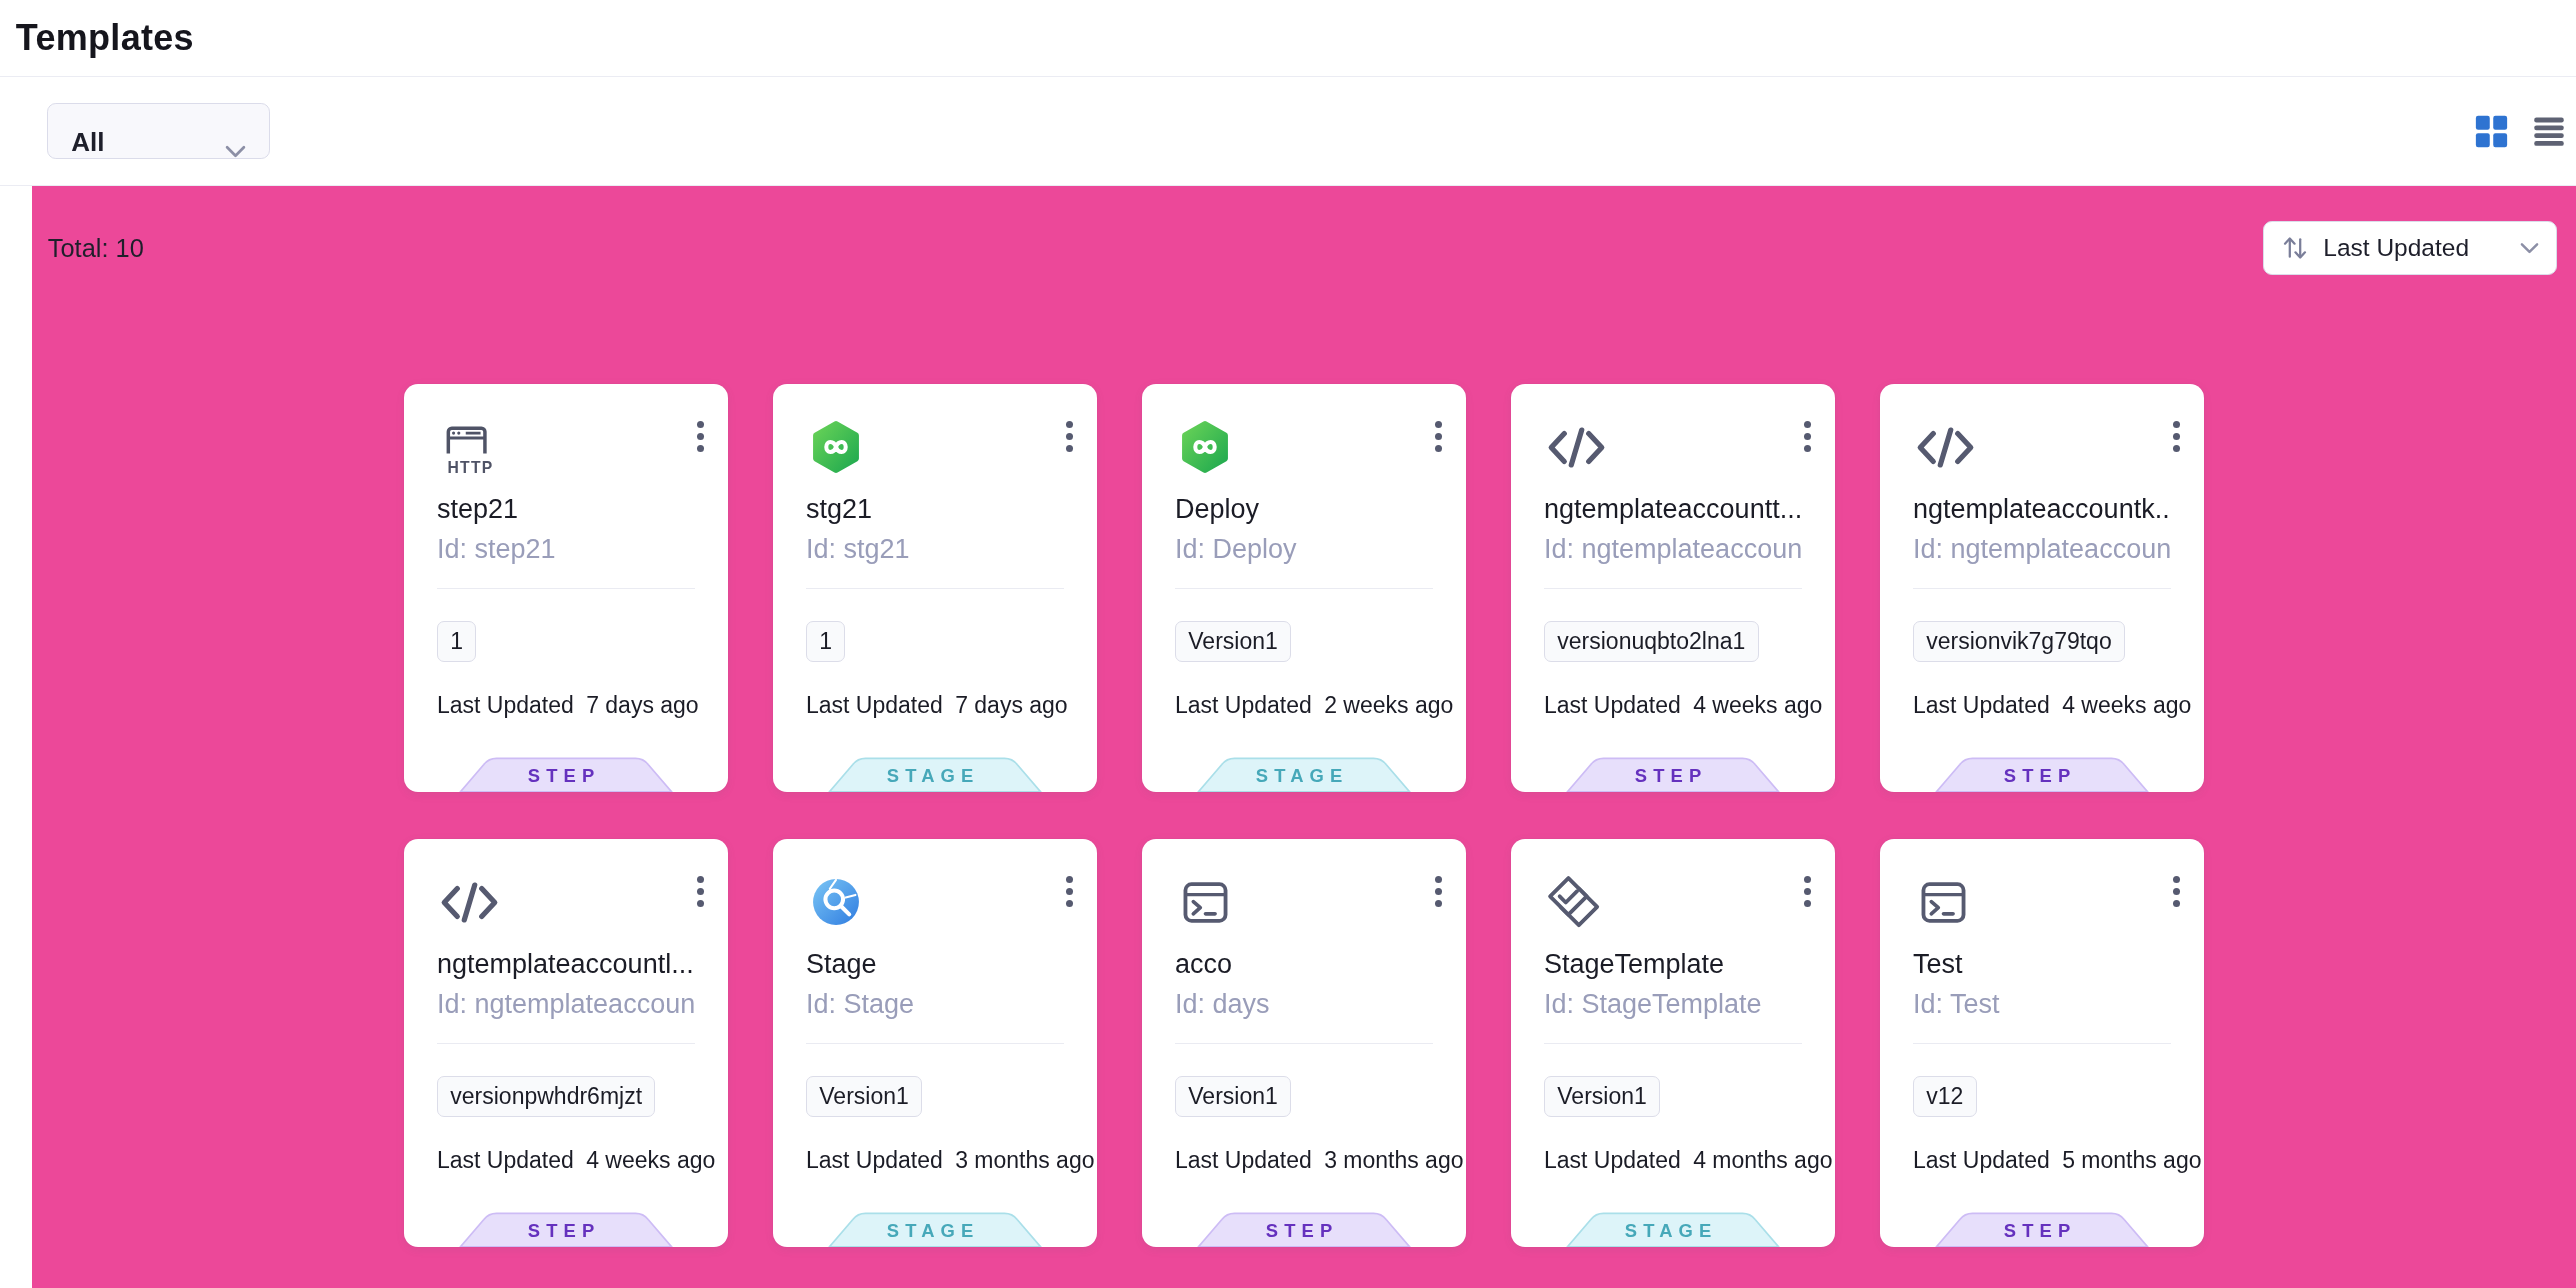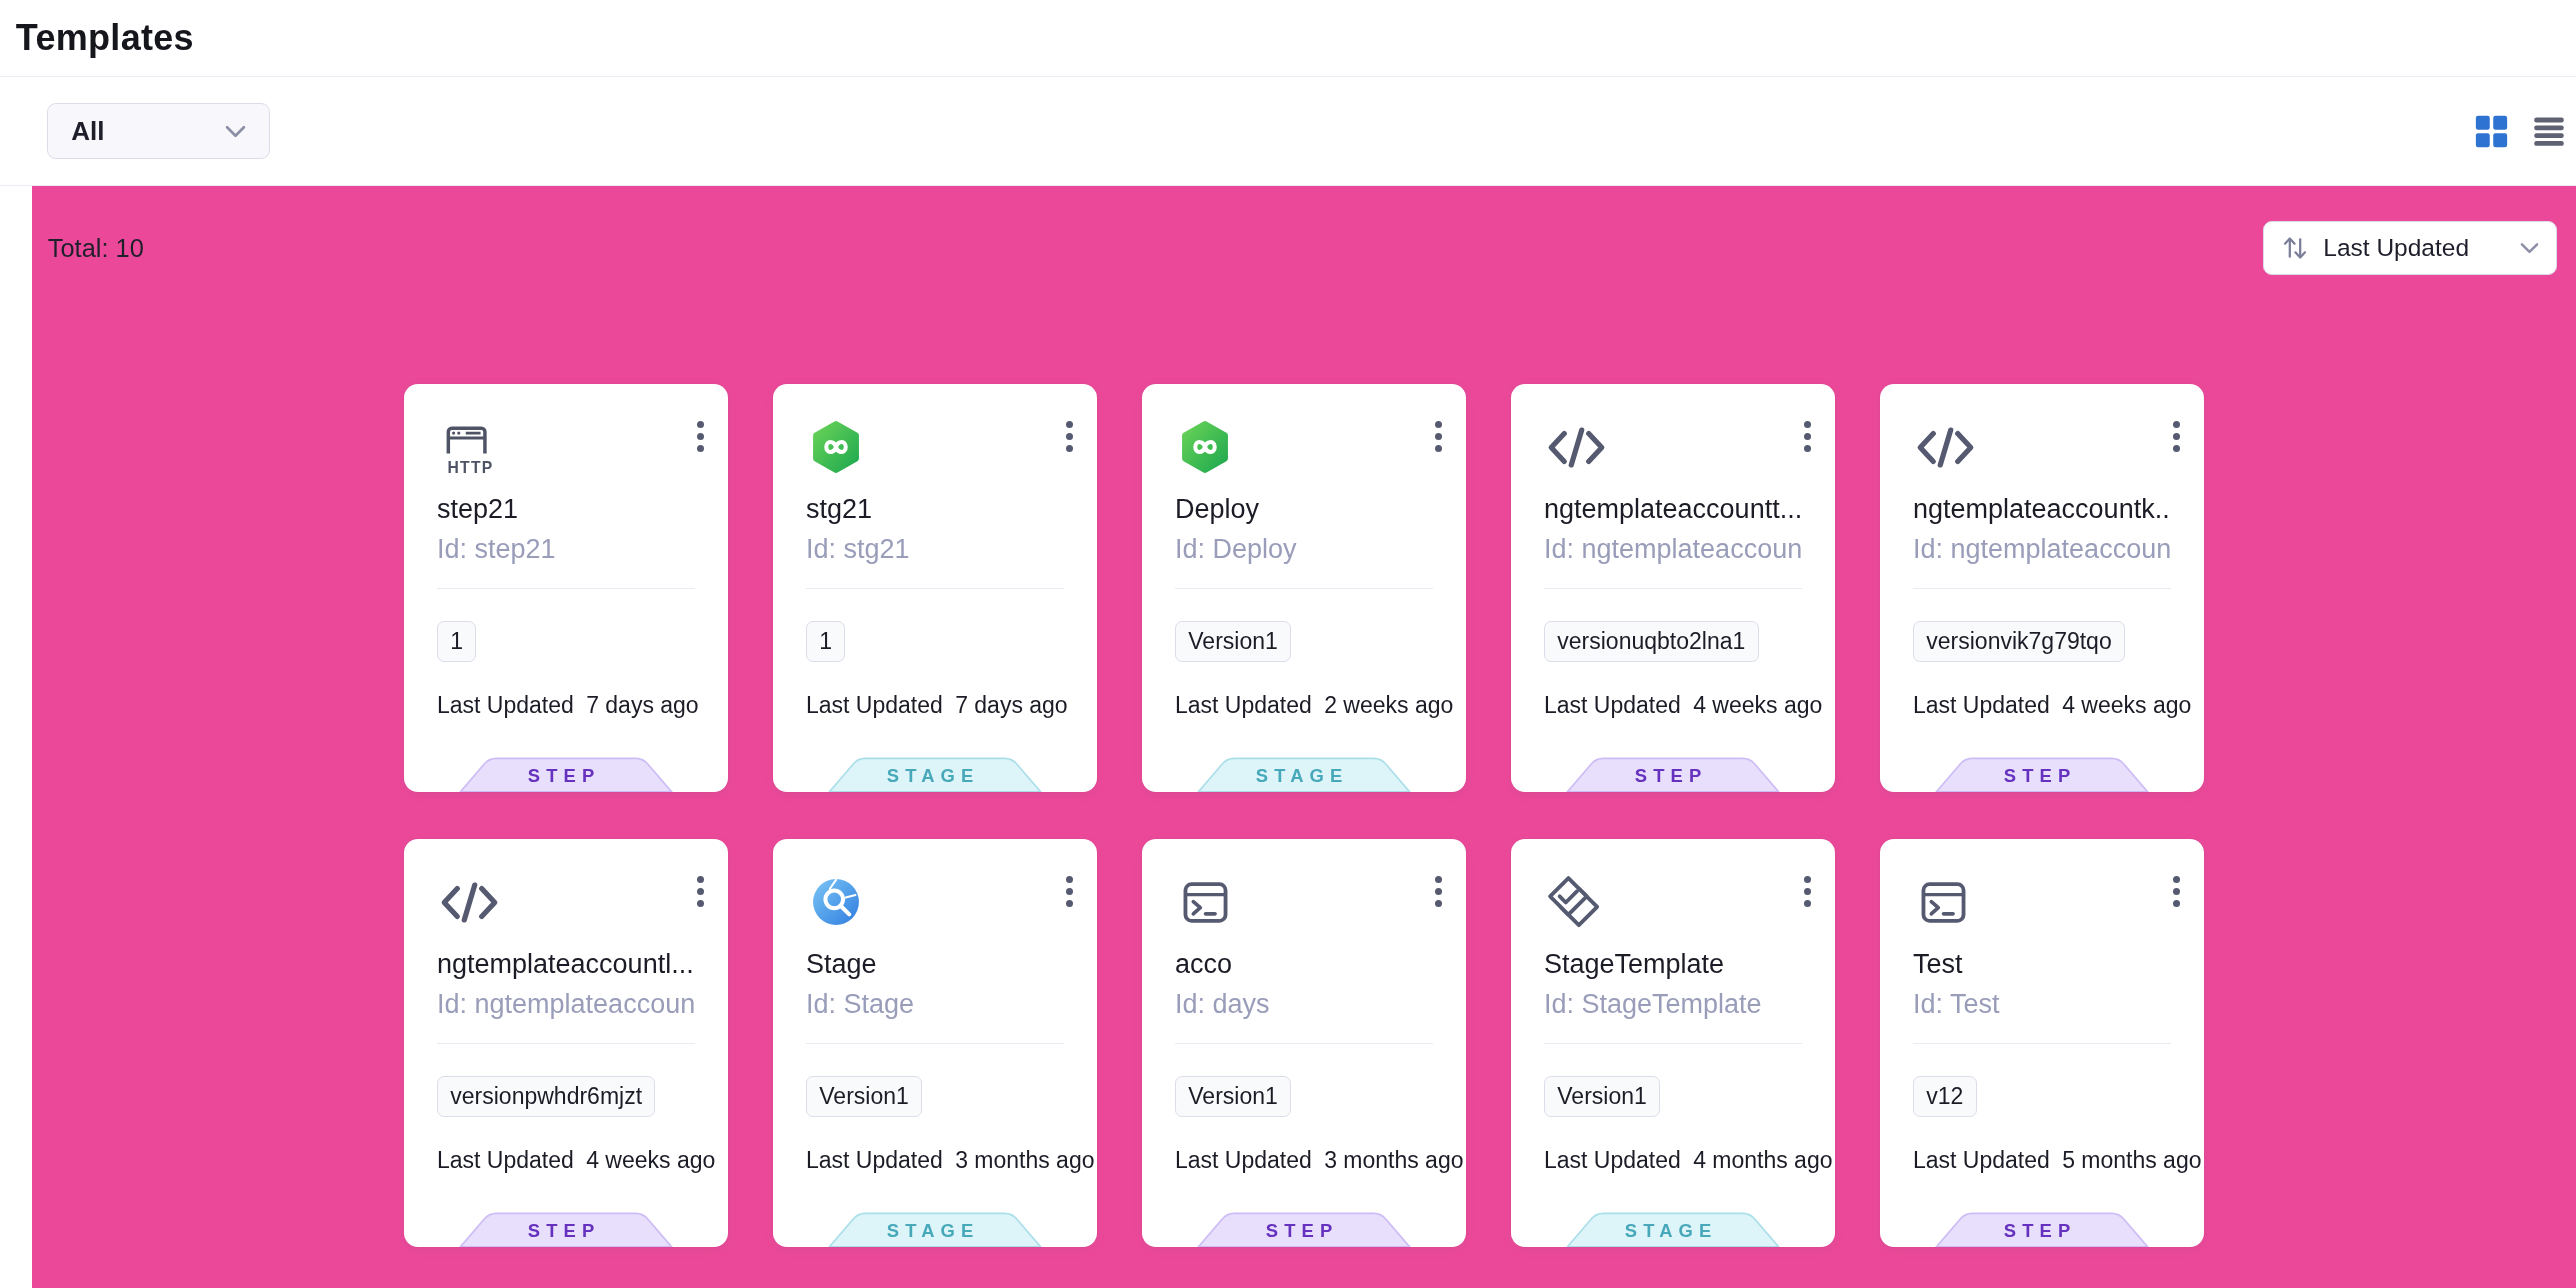--- a/index.html
+++ b/index.html
@@ -51,21 +51,21 @@
     cursor: pointer;
   }
   .select-all {
     margin-left: 31.5px;
     width: 223px;
     height: 56px;
     background: #F8F8FC;
     border: 1.8px solid #DBDCEA;
     border-radius: 8.8px;
     display: flex;
-    align-items: center;
+    align-items: flex-end;
     justify-content: space-between;
     padding: 0 23px;
     font-size: 26px;
     font-weight: 700;
     color: #1E1F2B;
     cursor: pointer;
   }
   .spacer { flex: 1; }
   .search-box {
     width: 350px;

